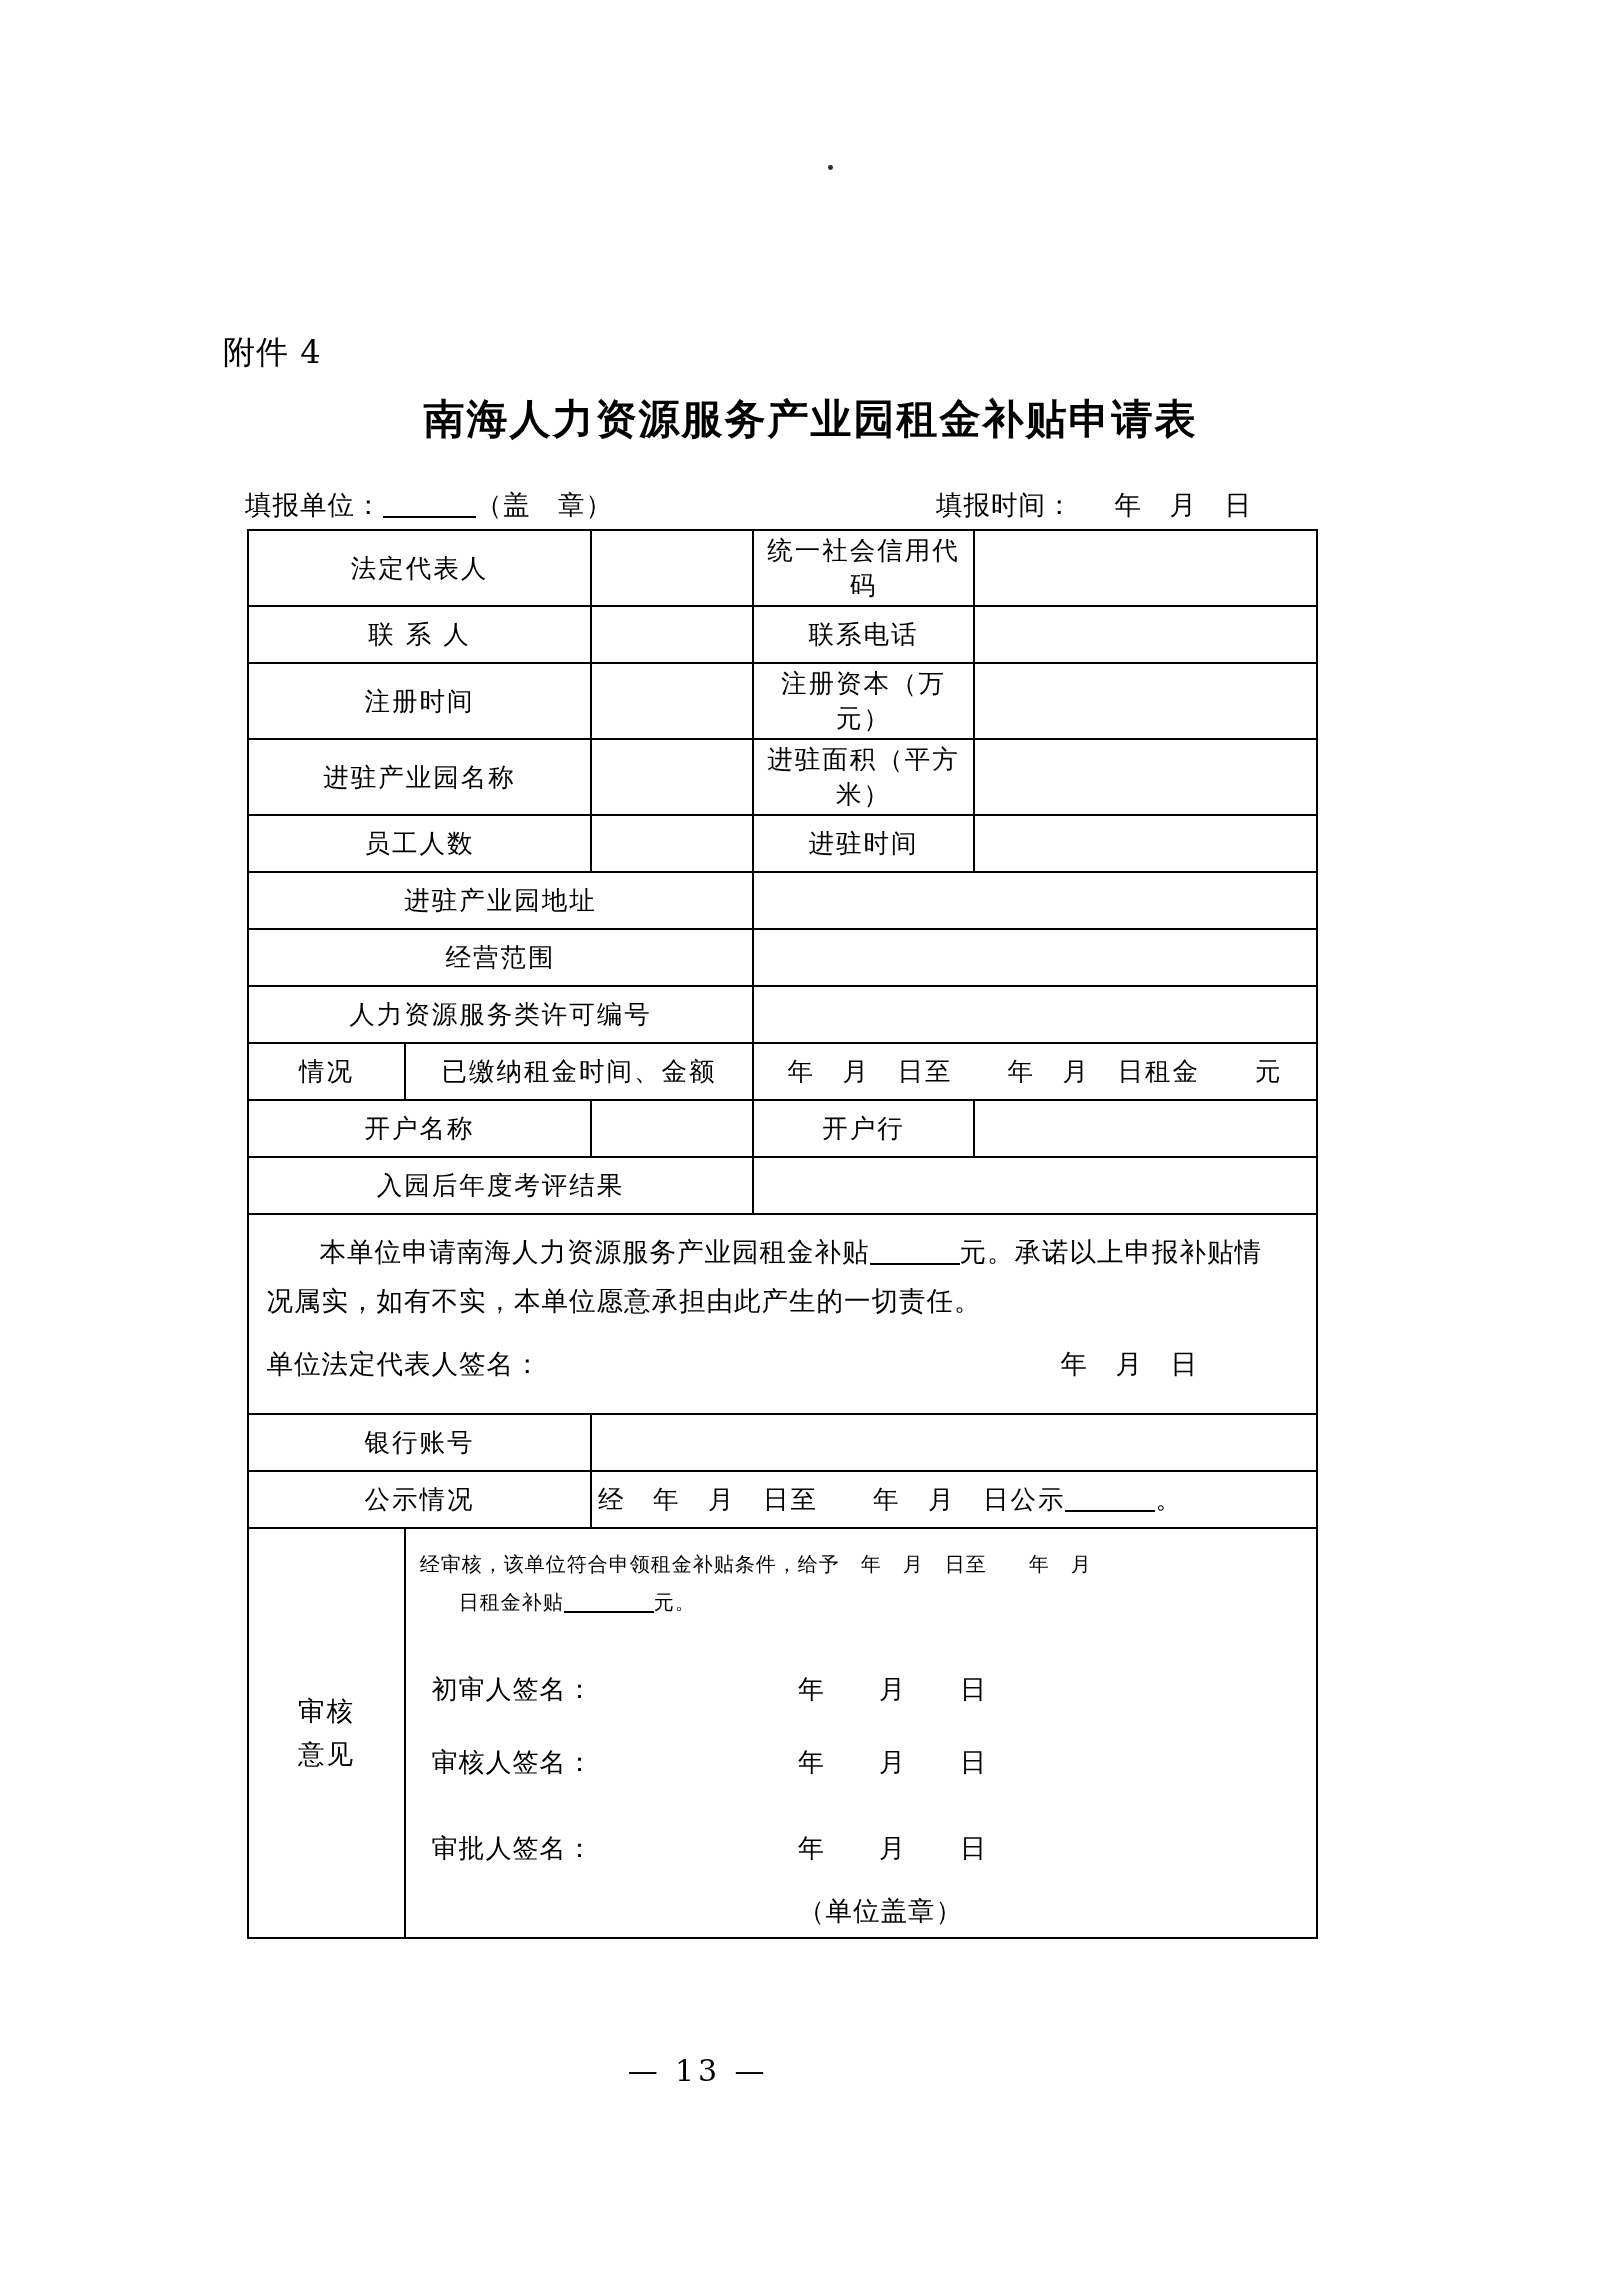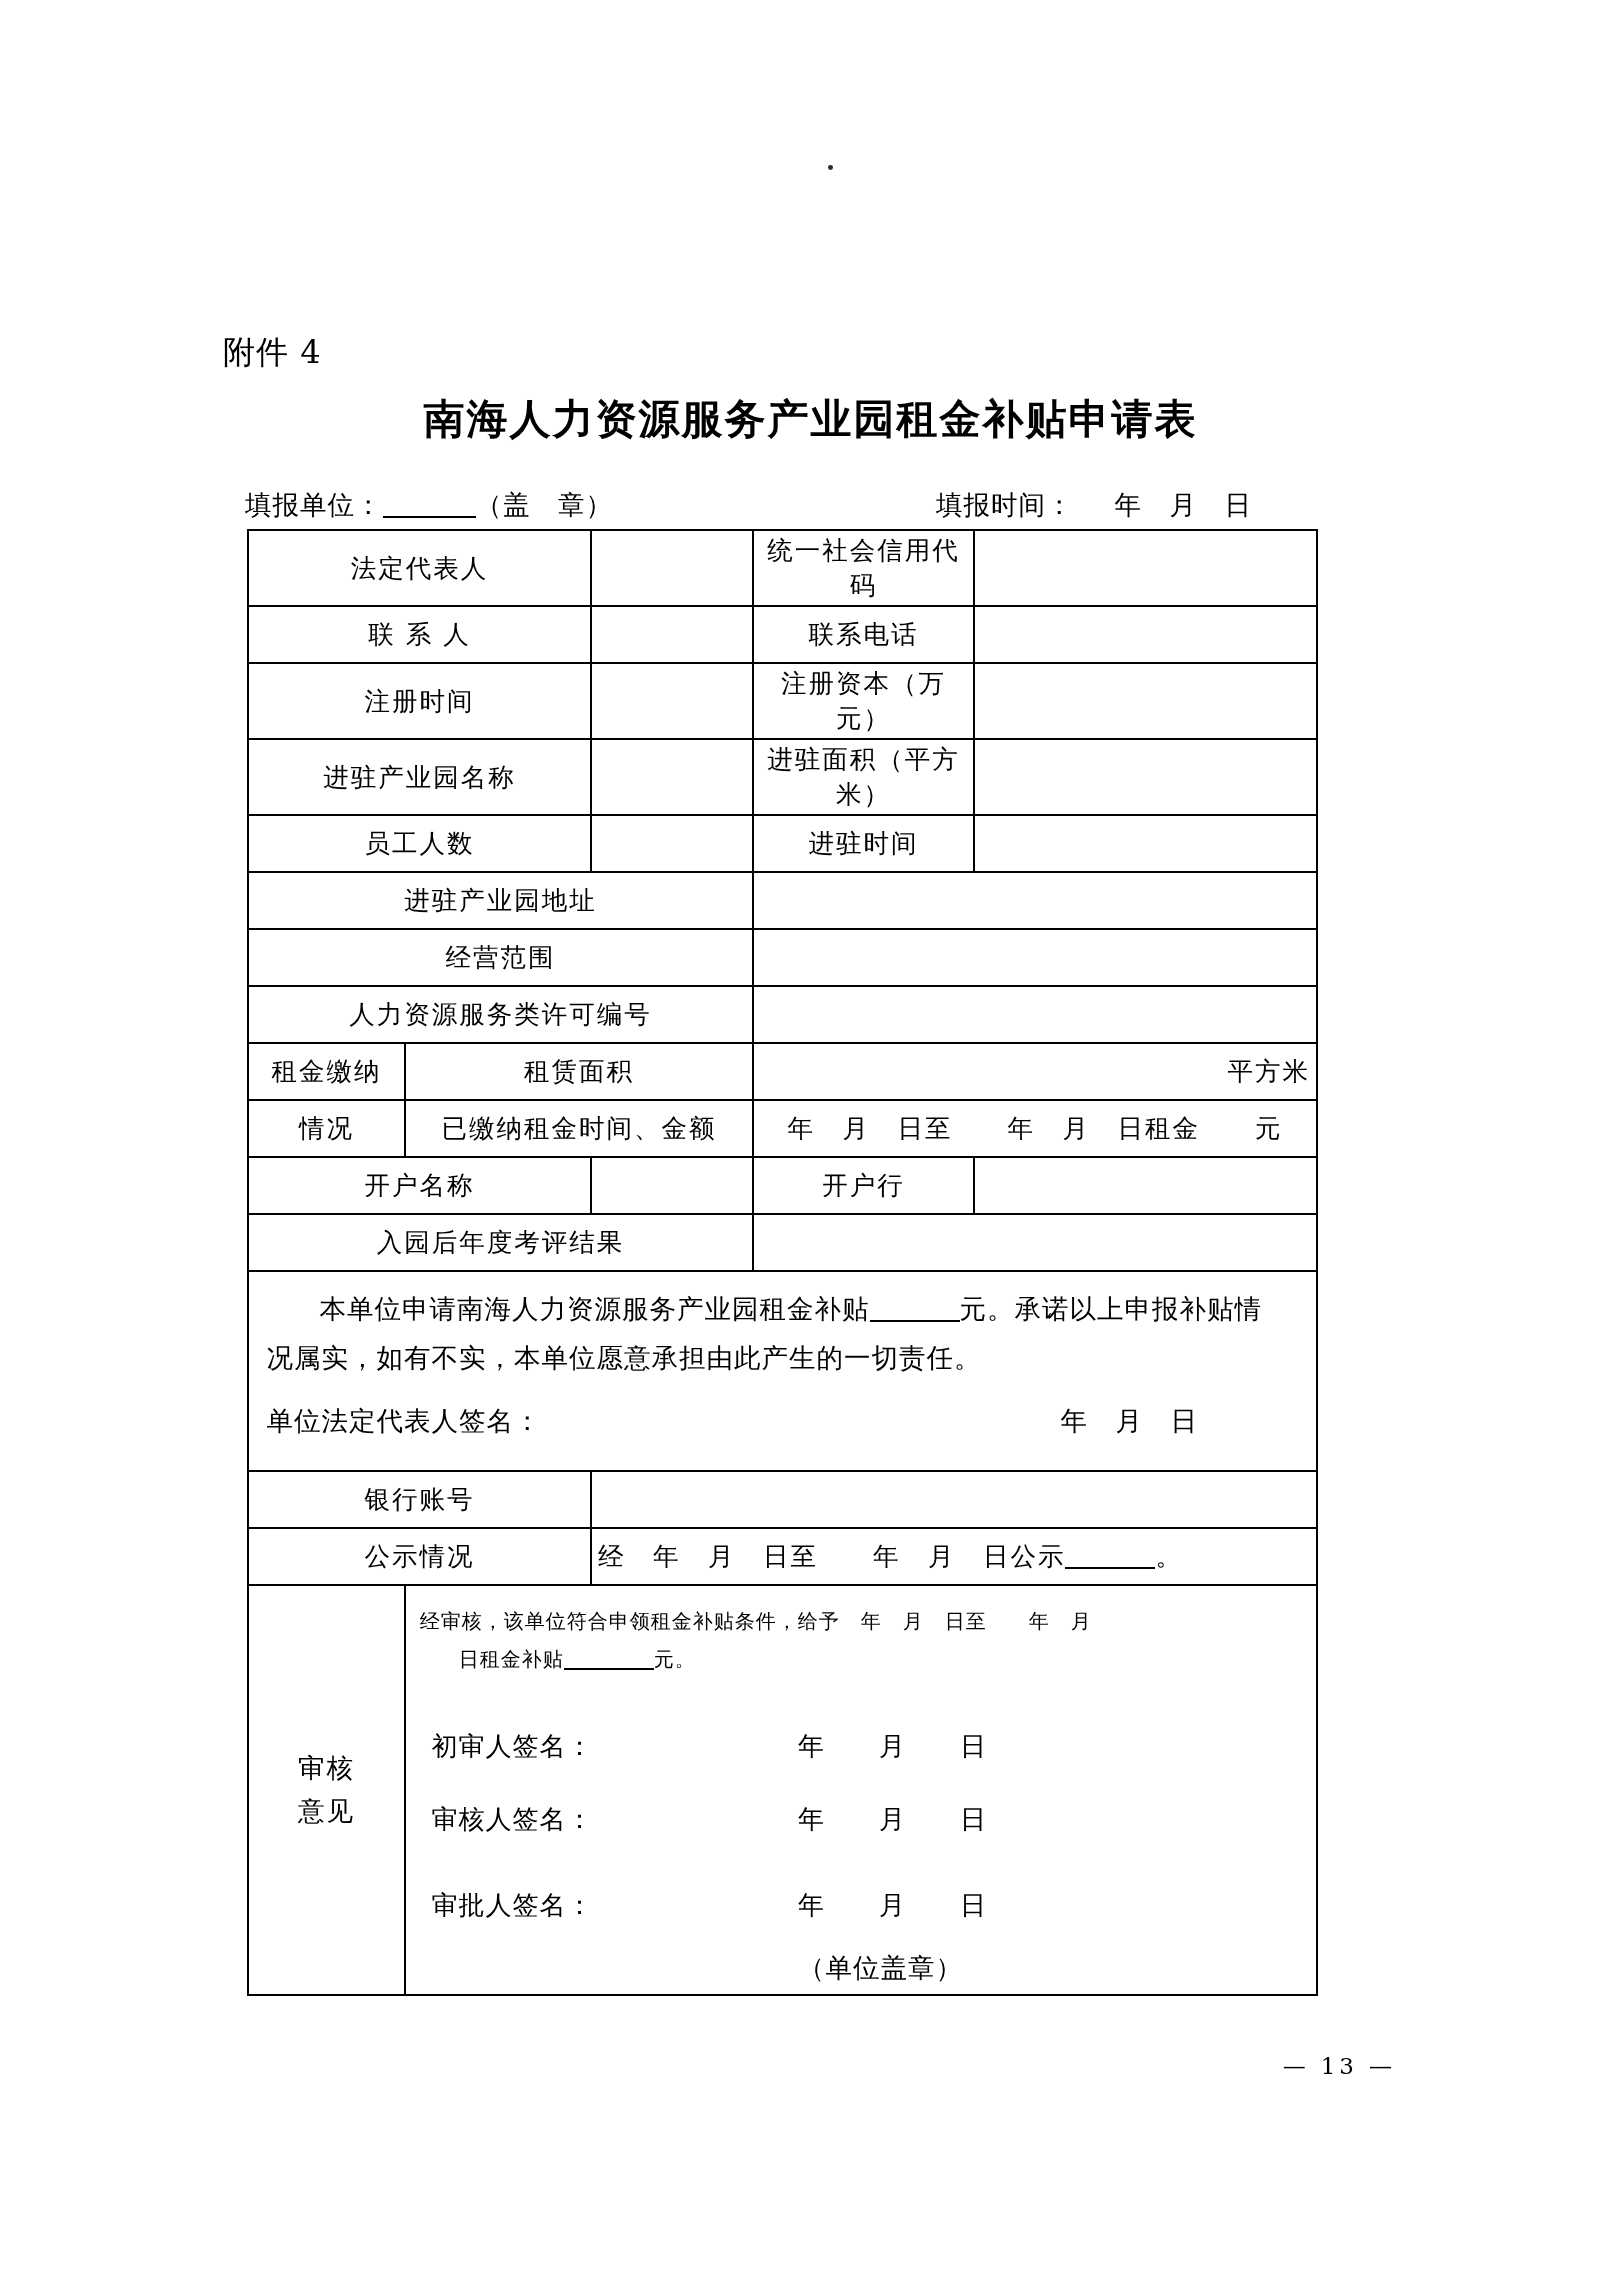--- a/index.html
+++ b/index.html
@@ -151,24 +151,24 @@
     font-size: 26.5px;
     line-height: 1.6;
     letter-spacing: 2px;
     text-align: center;
   }
   .page-number {
     position: absolute;
     left: 0;
     top: 2053px;
     width: 1621px;
-    text-align: right;
+    text-align: center;
     padding-right: 225px;
     box-sizing: border-box;
-    font-size: 23px;
+    font-size: 30px;
     letter-spacing: 3.9px;
   }
   .date-ymd { letter-spacing: 1px; }
 </style>
 </head>
 <body>
 
 <div class="page">
 
   <div class="dot-mark"></div>
@@ -232,25 +232,20 @@
       </tr>
       <tr>
         <td class="c cell-label" colspan="3">经营范围</td>
         <td class="blank" colspan="3"></td>
       </tr>
       <tr>
         <td class="c cell-label" colspan="3">人力资源服务类许可编号</td>
         <td class="blank" colspan="3"></td>
       </tr>
       <tr>
-        <td class="c cell-label">租金缴纳</td>
-        <td class="c cell-label" colspan="2">租赁面积</td>
-        <td class="r cell-label" colspan="3">平方米</td>
-      </tr>
-      <tr>
         <td class="c cell-label">情况</td>
         <td class="c cell-label" colspan="2">已缴纳租金时间、金额</td>
         <td class="c cell-label" colspan="3">年　月　日至　　年　月　日租金　　元</td>
       </tr>
       <tr>
         <td class="c cell-label" colspan="2">开户名称</td>
         <td class="blank"></td>
         <td class="c cell-label">开户行</td>
         <td class="blank" colspan="2"></td>
       </tr>

